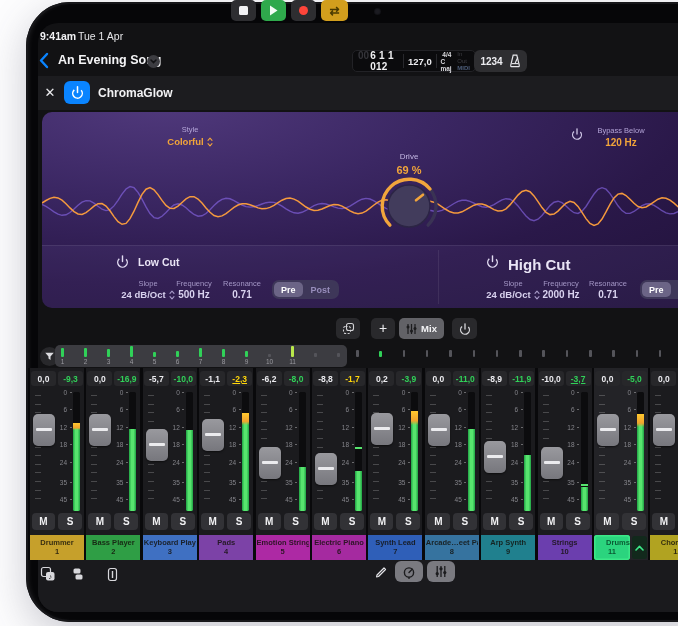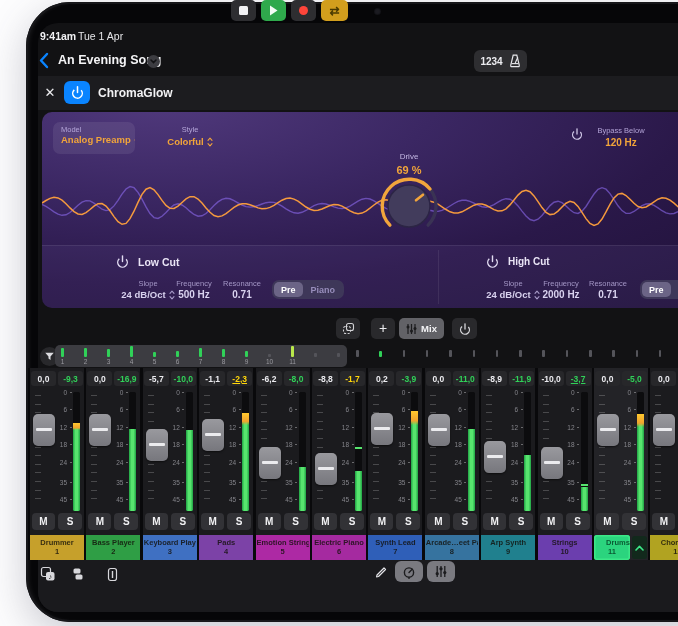--- a/index.html
+++ b/index.html
@@ -59,20 +59,37 @@
         <path d="M1,0.5 L8.5,5.5 L1,10.5 Z" fill="#f4fbf5"></path>
       </svg>
   </div>
   <div class="tbtn" style="left:291px;width:25px">
     <div style="width:9px;height:9px;border-radius:50%;background:#ff453a"></div>
   </div>
   <div class="tbtn" style="left:321px;width:27px;background:#d29e1d">
     <span style="font-size:12px;font-weight:700;color:#4a3a00;line-height:1">⇄</span>
   </div>
 
+  <div class="abs" style="left:352px;top:50px;width:124px;height:22px;background:#0b0b0d;border:1px solid #222226;border-radius:5px;display:flex;align-items:center;padding:0 5px;gap:4px">
+    <div style="display:flex;align-items:baseline;gap:1px">
+      <span style="font-size:10px;color:#35353a;font-weight:600">00</span>
+      <span style="font-size:10px;color:#f0f0f2;font-weight:600;letter-spacing:.3px">6 1 1 012</span>
+    </div>
+    <div class="sep"></div>
+    <span style="font-size:9.5px;color:#ececef;font-weight:600">127,0</span>
+    <div class="sep"></div>
+    <div class="lcdcol">
+      <span style="font-size:6.5px;color:#dcdce0;font-weight:700">4/4</span>
+      <span style="font-size:6.5px;color:#dcdce0;font-weight:700">C maj</span>
+    </div>
+    <div class="lcdcol">
+      <span style="font-size:6px;color:#3c3c42">In Out</span>
+      <span style="font-size:6px;color:#4c5c78;font-weight:700">MIDI</span>
+    </div>
+  </div>
 
   <div class="abs" style="left:474px;top:50px;width:53px;height:22px;background:#2e2e31;border-radius:6px;display:flex;align-items:center;justify-content:center;gap:6px">
     <span style="font-size:10px;font-weight:700;color:#ececf0">1234</span>
     <svg width="12" height="14" viewBox="0 0 12 14">
         <path d="M4.2,1.2 h3.6 l2.5,10.2 a1,1 0 0 1 -1,1.3 h-6.6 a1,1 0 0 1 -1,-1.3 Z" fill="none" stroke="#e8e8ec" stroke-width="1.2"></path>
         <line x1="2.6" y1="9.6" x2="9.4" y2="9.6" stroke="#e8e8ec" stroke-width="1.1"></line>
         <line x1="6" y1="9.4" x2="8.8" y2="3.2" stroke="#e8e8ec" stroke-width="1.1"></line>
       </svg>
   </div>
 
@@ -91,29 +108,20 @@
   <div class="abs" style="left:42px;top:112px;width:660px;height:196px;border-radius:10px;overflow:hidden;background:radial-gradient(130% 150% at 18% -5%, #50397c 0%, #3b2763 32%, #2a1849 62%, #1e1036 100%)">
 
     <svg width="660" height="92" viewBox="0 0 660 92" style="position:absolute;left:0;top:48px">
       <path d="M0,44.4L4,46.3L8,49.0L12,51.9L16,54.2L20,55.3L24,54.8L28,52.5L32,49.1L36,45.3L40,42.2L44,40.6L48,40.9L52,43.1L56,46.3L60,49.2L64,50.6L68,49.6L72,45.9L76,40.3L80,34.1L84,29.0L88,26.6L92,27.7L96,32.3L100,39.2L104,46.9L108,53.5L112,57.6L116,58.4L120,56.3L124,52.4L128,48.2L132,45.0L136,43.8L140,45.0L144,47.8L148,51.4L152,54.5L156,56.2L160,55.8L164,53.5L168,49.8L172,45.6L176,41.9L180,39.3L184,38.3L188,38.8L192,40.6L196,42.8L200,45.0L204,46.6L208,47.1L212,46.7L216,45.5L220,44.0L224,42.7L228,42.1L232,42.4L236,43.9L240,46.2L244,48.8L248,51.2L252,52.8L256,53.2L260,52.3L264,50.5L268,48.0L272,45.7L276,44.1L280,43.5L284,44.0L288,45.3L292,46.9L296,48.1L300,48.5L304,47.8L308,46.1L312,43.6L316,41.1L320,39.2L324,38.4L328,39.0L332,40.8L336,43.4L340,46.1L344,48.4L348,49.8L352,50.0L356,49.2L360,47.8L364,46.4L368,45.3L372,45.0L376,45.6L380,47.0L384,48.7L388,50.3L392,51.3L396,51.4L400,50.4L404,48.5L408,46.0L412,43.5L416,41.4L420,40.3L424,40.3L428,41.4L432,43.2L436,45.2L440,46.7L444,47.2L448,46.4L452,44.6L456,42.2L460,39.9L464,38.7L468,39.2L472,41.7L476,45.9L480,51.1L484,56.0L488,59.5L492,60.7L496,59.2L500,55.5L504,50.5L508,45.6L512,42.2L516,41.2L520,42.7L524,46.0L528,49.8L532,52.7L536,53.4L540,51.2L544,46.5L548,40.2L552,34.0L556,29.4L560,27.7L564,29.2L568,33.6L572,39.6L576,45.8L580,50.6L584,53.3L588,53.4L592,51.5L596,48.6L600,45.7L604,44.0L608,43.8L612,45.3L616,47.9L620,50.7L624,52.9L628,53.9L632,53.5L636,51.7L640,49.1L644,46.2L648,43.8L652,42.3L656,41.8L660,42.3" fill="none" stroke="#8e6bf0" stroke-width="1.4" stroke-opacity="0.6"></path>
       <path d="M0,43.0L4,40.5L8,38.4L12,37.3L16,37.9L20,40.1L24,43.7L28,47.9L32,51.6L36,54.0L40,54.4L44,52.6L48,49.5L52,46.1L56,43.7L60,43.6L64,46.1L68,50.8L72,56.6L76,61.7L80,64.3L84,63.4L88,58.7L92,51.2L96,42.4L100,34.4L104,29.2L108,27.6L112,29.8L116,34.6L120,40.4L124,45.4L128,48.3L132,48.4L136,46.1L140,42.5L144,38.9L148,36.7L152,36.7L156,39.0L160,43.0L164,47.9L168,52.3L172,55.5L176,56.7L180,55.9L184,53.6L188,50.5L192,47.4L196,45.0L200,43.7L204,43.7L208,44.8L212,46.3L216,47.9L220,48.8L224,48.6L228,47.4L232,45.3L236,42.6L240,40.2L244,38.5L248,38.1L252,39.1L256,41.2L260,44.1L264,47.0L268,49.2L272,50.4L276,50.2L280,49.0L284,47.2L288,45.5L292,44.5L296,44.7L300,46.1L304,48.4L308,50.9L312,52.8L316,53.7L320,53.1L324,51.2L328,48.2L332,45.0L336,42.1L340,40.3L344,39.8L348,40.6L352,42.3L356,44.3L360,46.0L364,46.8L368,46.7L372,45.6L376,44.0L380,42.4L384,41.3L388,41.2L392,42.2L396,44.2L400,46.8L404,49.5L408,51.8L412,53.0L416,53.0L420,51.8L424,49.7L428,47.3L432,45.2L436,44.0L440,44.0L444,45.3L448,47.4L452,49.6L456,51.0L460,50.8L464,48.8L468,44.9L472,40.0L476,35.1L480,31.5L484,30.2L488,31.7L492,35.9L496,41.6L500,47.6L504,52.3L508,54.6L512,54.1L516,51.1L520,47.0L524,43.2L528,41.4L532,42.5L536,46.4L540,52.3L544,58.6L548,63.5L552,65.5L556,63.9L560,59.0L564,51.9L568,44.3L572,37.9L576,34.1L580,33.4L584,35.5L588,39.2L592,43.3L596,46.5L600,47.8L604,47.0L608,44.7L612,41.8L616,39.2L620,37.8L624,38.2L628,40.1L632,43.2L636,46.7L640,49.8L644,51.8L648,52.4L652,51.8L656,50.3L660,48.5" fill="none" stroke="#ffa03c" stroke-width="1.5" stroke-opacity="0.95"></path>
     </svg>
 
     <div class="abs" style="left:0;top:133px;width:660px;height:63px;background:rgba(140,124,200,0.09);border-top:1px solid rgba(255,255,255,0.08)"></div>
     <div class="abs" style="left:396px;top:138px;width:1px;height:54px;background:rgba(255,255,255,0.08)"></div>
 
-    <div class="abs" style="left:11px;top:10px;width:82px;height:32px;border-radius:7px;background:rgba(255,255,255,0.08);padding:3px 0 0 8px">
-      <div style="font-size:7.5px;color:#b4a5d8">Model</div>
-      <div style="display:flex;align-items:center;gap:3px">
-        <span style="font-size:9.5px;font-weight:700;color:#f1a43a;white-space:nowrap">Analog Preamp</span>
-        <svg width="6" height="10" viewBox="0 0 6 10">
-            <path d="M1,3.4 L3,1.2 L5,3.4 M1,6.6 L3,8.8 L5,6.6" fill="none" stroke="#f1a43a" stroke-width="1.1" stroke-linecap="round" stroke-linejoin="round"></path>
-          </svg>
-      </div>
-    </div>
     <div class="abs" style="left:112px;top:13px;width:72px;text-align:center">
       <div style="font-size:7.5px;color:#b4a5d8">Style</div>
       <div style="display:flex;align-items:center;justify-content:center;gap:3px;margin-top:2px">
         <span style="font-size:9.5px;font-weight:700;color:#f1a43a">Colorful</span>
         <svg width="6" height="10" viewBox="0 0 6 10">
             <path d="M1,3.4 L3,1.2 L5,3.4 M1,6.6 L3,8.8 L5,6.6" fill="none" stroke="#f1a43a" stroke-width="1.1" stroke-linecap="round" stroke-linejoin="round"></path>
           </svg>
       </div>
     </div>
 
@@ -150,28 +158,28 @@
       <svg width="6" height="10" viewBox="0 0 6 10">
           <path d="M1,3.4 L3,1.2 L5,3.4 M1,6.6 L3,8.8 L5,6.6" fill="none" stroke="#a79ac8" stroke-width="1.1" stroke-linecap="round" stroke-linejoin="round"></path>
         </svg>
     </div>
     <div class="plabel" style="left:124px;top:167px;width:56px">Frequency</div>
     <div class="pvalue" style="left:124px;top:177px;width:56px">500 Hz</div>
     <div class="plabel" style="left:172px;top:167px;width:56px">Resonance</div>
     <div class="pvalue" style="left:172px;top:177px;width:56px">0.71</div>
     <div class="prepost" style="left:230px;top:168px">
       <div class="ppbtn" style="background:#6b6486;color:#ffffff">Pre</div>
-      <div class="ppbtn" style="color:#978dbb">Piano</div>
+      <div class="ppbtn" style="color:#978dbb">Post</div>
     </div>
 
     <svg width="13" height="13" viewBox="0 0 12 12" style="position:absolute;left:444px;top:143px">
         <circle cx="6" cy="6.8" r="4.4" fill="none" stroke="#e2dcf2" stroke-width="1.3" stroke-dasharray="20 8" transform="rotate(-40 6 6.8)"></circle>
         <line x1="6" y1="0.8" x2="6" y2="6" stroke="#e2dcf2" stroke-width="1.3" stroke-linecap="round"></line>
       </svg>
-    <div class="txt" style="left:466px;top:144px;font-size:10px;font-weight:600;color:#e9e4f5">High Cut</div>
+    <div class="txt" style="left:466px;top:144px;font-size:15px;font-weight:600;color:#e9e4f5">High Cut</div>
     <div class="plabel" style="left:443px;top:167px;width:56px">Slope</div>
     <div class="abs" style="left:437px;top:177px;width:68px;display:flex;align-items:center;justify-content:center;gap:3px">
       <span style="font-size:9.5px;font-weight:600;color:#d9d2ef">24 dB/Oct</span>
       <svg width="6" height="10" viewBox="0 0 6 10">
           <path d="M1,3.4 L3,1.2 L5,3.4 M1,6.6 L3,8.8 L5,6.6" fill="none" stroke="#a79ac8" stroke-width="1.1" stroke-linecap="round" stroke-linejoin="round"></path>
         </svg>
     </div>
     <div class="plabel" style="left:491px;top:167px;width:56px">Frequency</div>
     <div class="pvalue" style="left:491px;top:177px;width:56px">2000 Hz</div>
     <div class="plabel" style="left:538px;top:167px;width:56px">Resonance</div>

